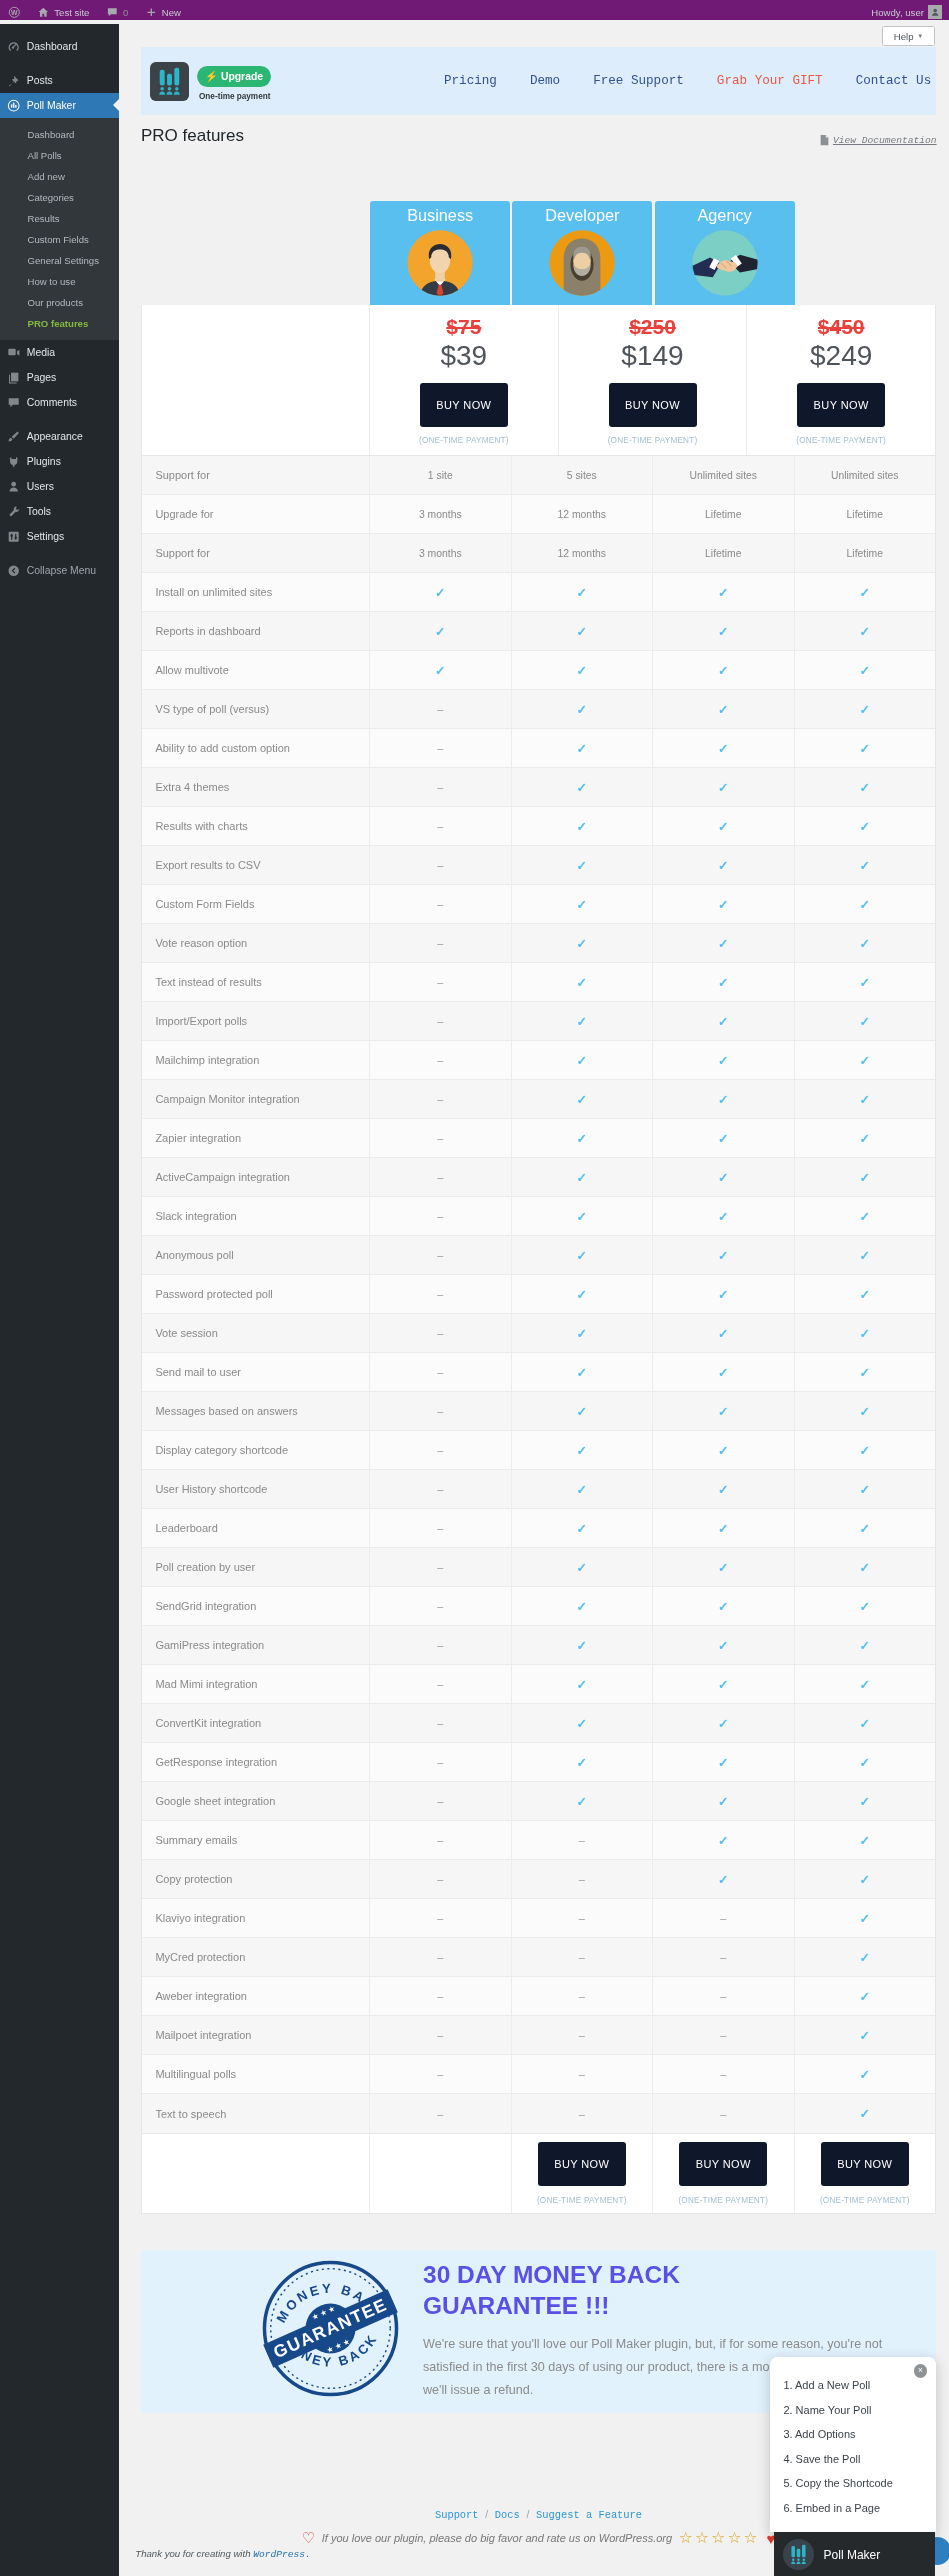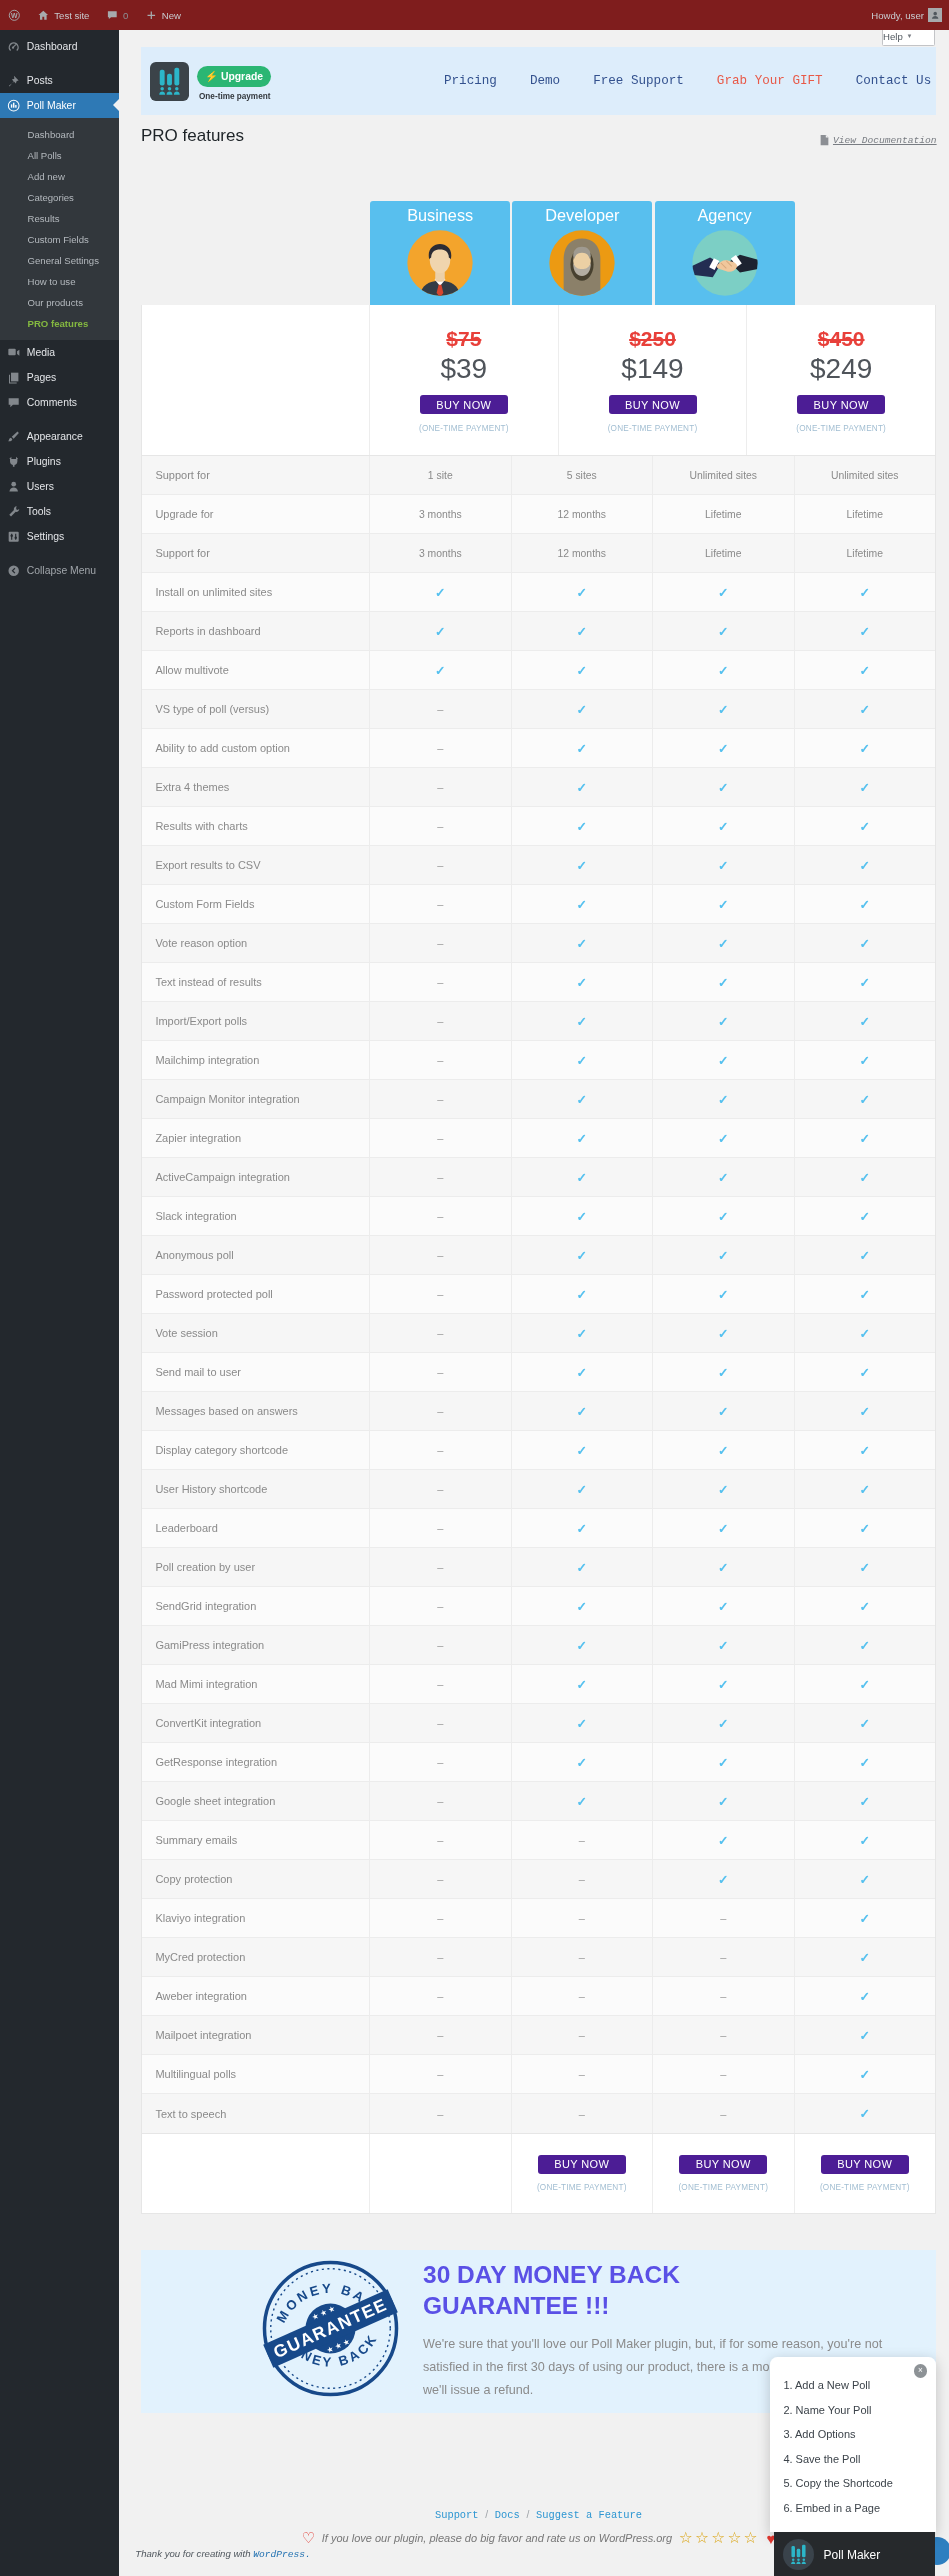--- a/index.html
+++ b/index.html
@@ -1,22 +1,22 @@
 <!DOCTYPE html>
 <html style="font-size:12px"><head>
 <meta charset="utf-8">
 <style>
   * { box-sizing: border-box; }
   body { margin:0; width:950px; height:2576px; position:relative; background:#f1f1f1;
          font-family:"Liberation Sans", sans-serif; overflow:hidden; }
   a { text-decoration:none;font-family:Liberation Mono, monospace; }
 
   
-  #adminbar { position:absolute; left:0; top:0; width:950px; height:30px; background:#7f1d1d;
-              display:flex; align-items:center; color:#c8cbcf; font-size:9.6px; z-index:60; }
+  #adminbar { position:absolute; left:0; top:0; width:950px; height:20px; background:#701a75;
+              display:flex; color:#c8cbcf; font-size:9.6px; z-index:60; }
   .ab-item { display:flex; align-items:center; gap:4.5px; padding:0 8.2px; height:24px; cursor:pointer; }
   .ab-item svg { width:12.6px; height:12.6px; display:block; color:#a7aaad; }
   .ab-count { color:#8c8f94; }
   .ab-spacer { flex:1; }
   .ab-avatar { width:13.4px; height:13.4px; background:#a7aaad; display:flex; align-items:center;
                justify-content:center; }
   .ab-avatar svg { width:10.4px; height:10.4px; color:#50575e; }
 
   
   #sidebar { position:absolute; left:0; top:24px; width:119px; height:2552px; background:#23282d;
@@ -35,21 +35,21 @@
   #submenu { background:#32373c; padding:6px 0; }
   .smi { height:21px; display:flex; align-items:center; padding-left:27.5px; color:#b4b9be;
          font-size:9.6px; cursor:pointer; }
   .smi.active-sub { color:#84b840; font-weight:bold; }
 
   
   #content { position:absolute; left:119px; top:24px; width:831px; height:2552px; }
 
   .help-tab { position:absolute; top:2.2px; left:763px; width:53px; height:20px; background:#fff;
               border:0.7px solid #c3c4c7; border-radius:1.5px; display:flex; align-items:center;
-              gap:3.7px; font-size:9.6px; color:#50575e; cursor:pointer; }
+              justify-content:center; gap:3.7px; font-size:9.6px; color:#50575e; cursor:pointer; }
   .help-tab .arr { font-size:6px; color:#787c82; }
 
   .topband { position:absolute; left:22px; top:23px; width:795px; height:68px; background:#ddedfb; }
   .pm-logo { position:absolute; left:9px; top:15px; width:39px; height:39px; }
   .pm-logo svg { width:39px; height:39px; }
   .upgrade { position:absolute; left:56px; top:19.3px; width:74px; height:21px; border:none;
              border-radius:10.4px; background:#2bb673; color:#fff; font-size:10.4px; font-weight:bold;
              display:flex; align-items:center; justify-content:center; gap:3px; cursor:pointer;
              font-family:inherit; }
   .onetime { position:absolute; left:58px; top:45px; font-size:8.2px; color:#33383d; font-weight:bold; }
@@ -74,21 +74,21 @@
   .avatar svg { width:68px; height:68px; }
 
   .prow { display:flex; height:151px; background:#fff; border:0.7px solid #e6e6e6; border-top:none; }
   .fcell { width:227px; }
   .vcell { flex:1; border-left:0.7px solid #ededed; display:flex; flex-direction:column;
            align-items:center; justify-content:center; }
   .vcell:first-of-type { border-left:none; }
   .free { font-size:25px; color:#63666b; }
   .oldp { font-size:21px; font-weight:bold; color:#e8403a; text-decoration:line-through; }
   .newp { font-size:28px; color:#4f545a; margin:1.5px 0 10.4px; }
-  .buy-btn { width:88px; height:19px; background:#4c1d95; border:none; border-radius:3px; color:#fff;
+  .buy-btn { width:88px; height:44px; background:#0f172a; border:none; border-radius:3px; color:#fff;
              font-size:11px; letter-spacing:0.4px; cursor:pointer; font-family:inherit; }
   .paynote { font-size:8.2px; color:#a2bed2; margin-top:9.6px; letter-spacing:0.2px; }
 
   .tbody { border:0.7px solid #e6e6e6; border-top:none; }
   .drow { display:flex; height:39px; border-bottom:0.7px solid #ececec; }
   .drow:last-child { border-bottom:none; }
   .drow:nth-child(odd) { background:#f6f6f6; }
   .drow:nth-child(even) { background:#fbfbfb; }
   .dlabel { width:227px; display:flex; align-items:center; padding-left:13.4px; font-size:11px;
             color:#8a8a8a; }

